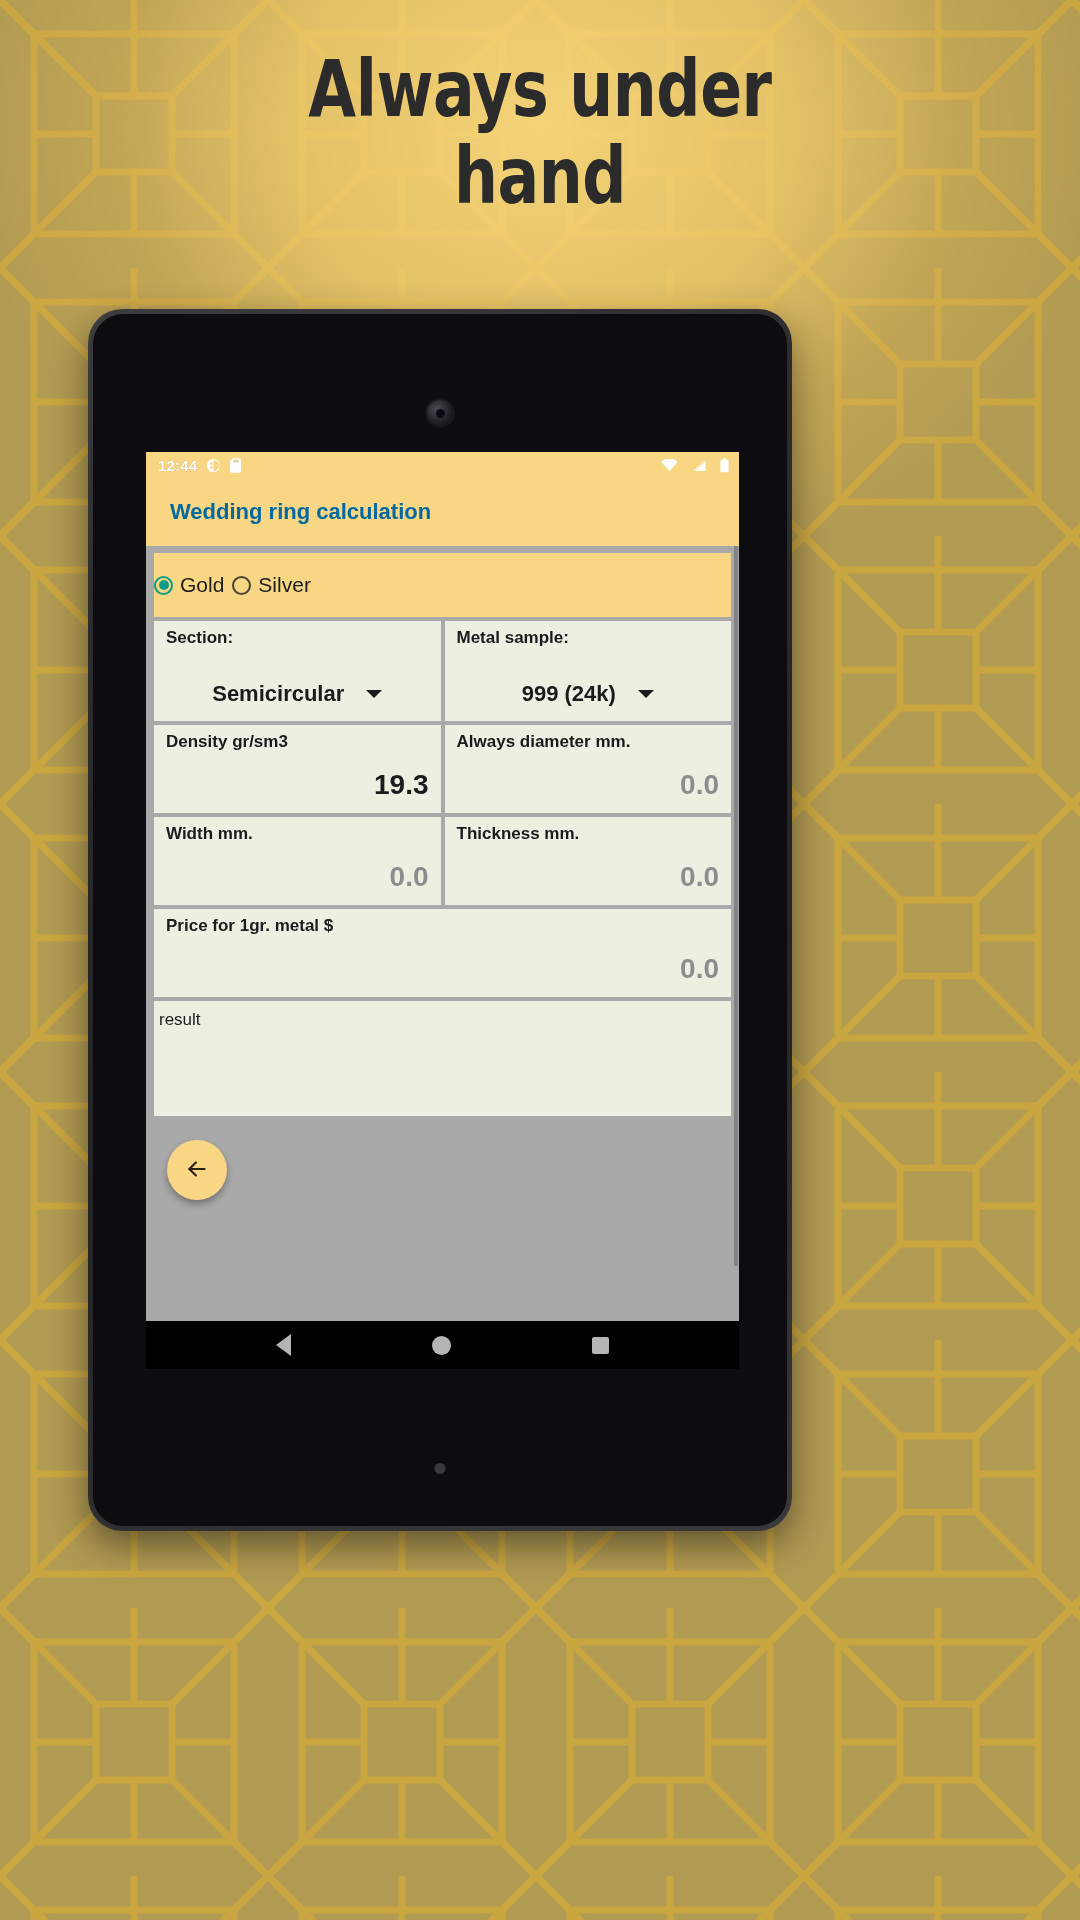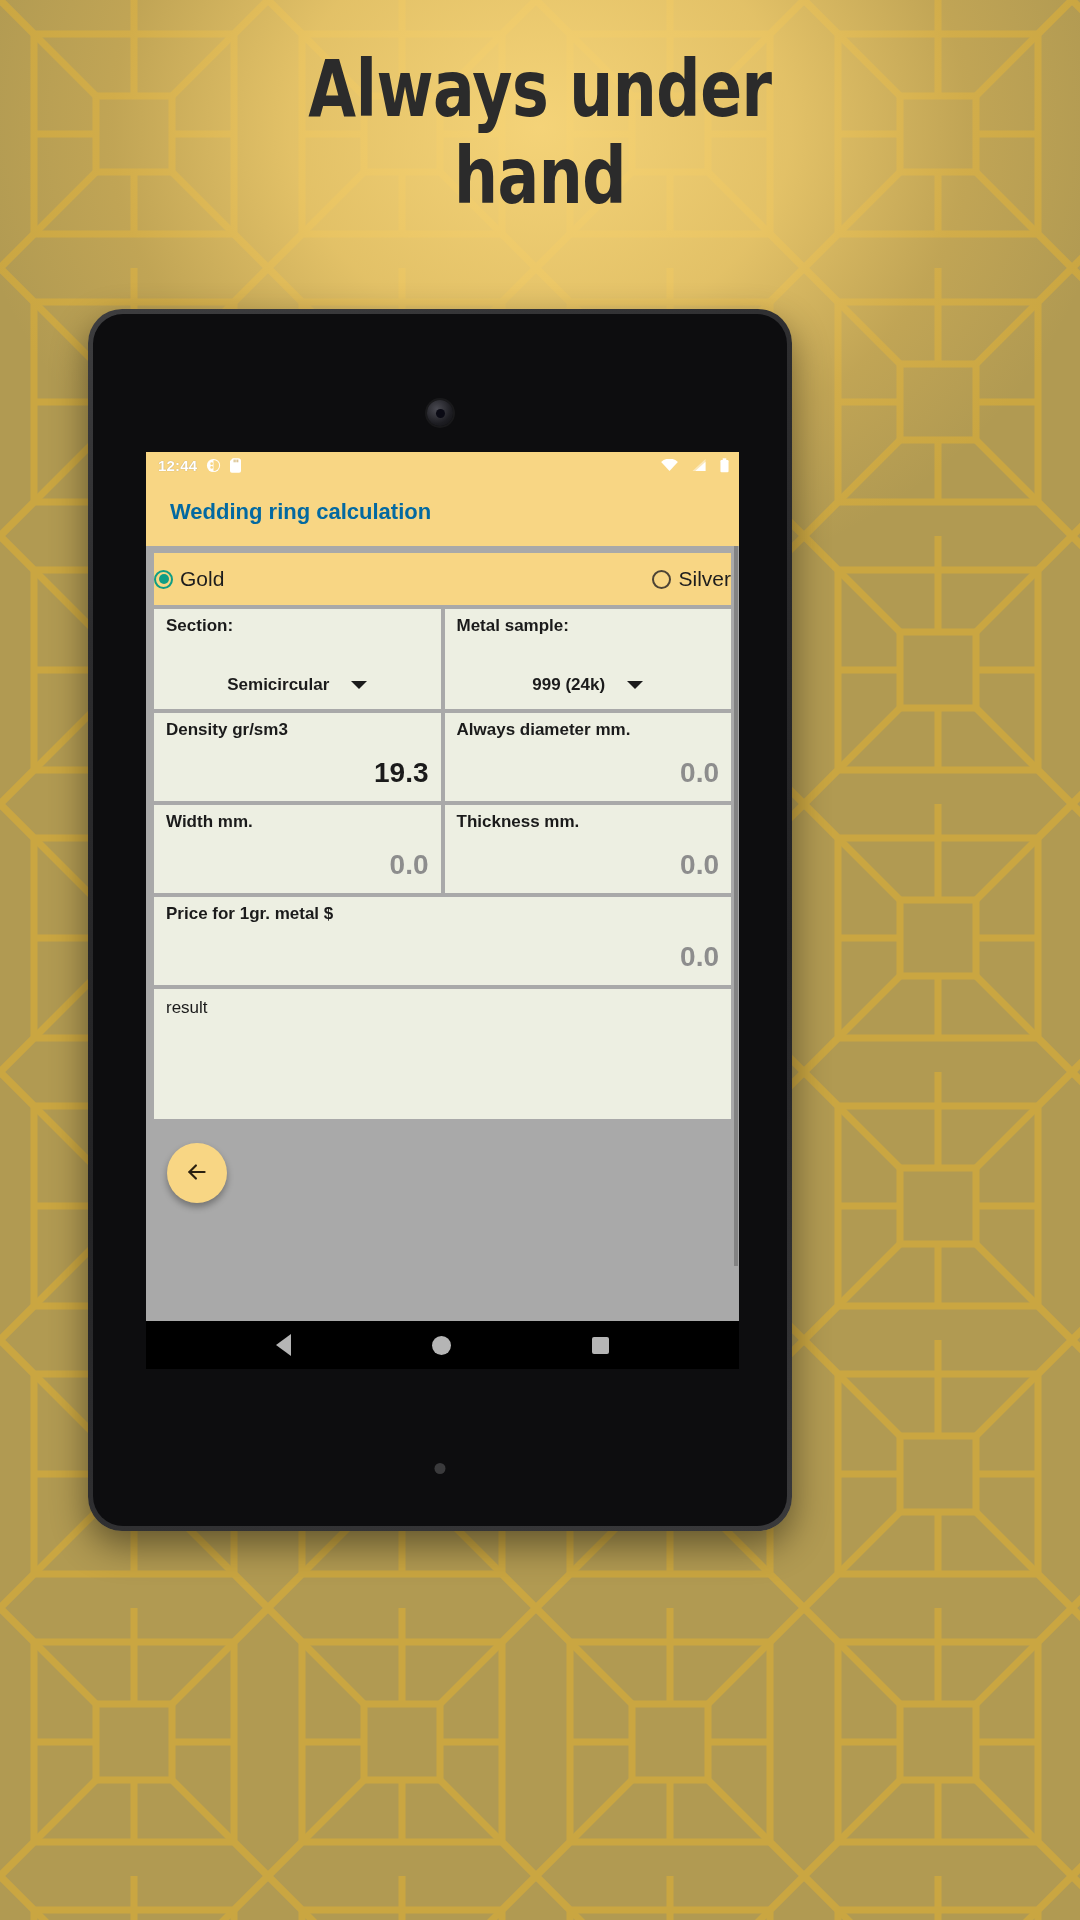--- a/index.html
+++ b/index.html
@@ -133,22 +133,22 @@
     padding: 7px 8px 0 8px;
     display: flex; flex-direction: column;
     gap: 4px;
     position: relative;
     overflow: hidden;
   }
 
   
   #metal-row {
     background: #f8d684;
-    height: 52px;
-    display: flex; align-items: center; justify-content: space-between;
+    height: 64px;
+    display: flex; align-items: center; justify-content: flex-start;
     gap: 8px;
     flex: none;
   }
   .radio-opt { display: flex; align-items: center; gap: 7px; cursor: pointer; }
   .radio-mark {
     width: 19px; height: 19px; border-radius: 50%;
     border: 2px solid #0f9d85;
     display: flex; align-items: center; justify-content: center;
     flex: none;
   }
@@ -180,21 +180,21 @@
     font-size: 28px;
     color: #1b1b1b;
     padding-bottom: 2px;
   }
   .field-value.placeholder { color: #8d8d8d; }
 
   .spinner-value {
     margin-top: auto;
     display: flex; align-items: center; justify-content: center;
     gap: 22px;
-    font-size: 17px; color: #1b1b1b;
+    font-size: 22px; color: #1b1b1b;
     padding-bottom: 4px;
   }
   .caret {
     width: 0; height: 0;
     border-left: 8px solid transparent;
     border-right: 8px solid transparent;
     border-top: 8px solid #1b1b1b;
     flex: none;
   }
 
@@ -214,23 +214,23 @@
     letter-spacing: 0.8px;
     color: #1b1b1b;
     font-family: "Liberation Sans", sans-serif;
     box-shadow: 0 2px 4px rgba(0,0,0,0.32);
     cursor: pointer;
   }
 
   
   #result-box {
     background: #edefe2;
-    height: 130px;
-    flex: none;
-    padding: 9px 12px;
+    height: 115px;
+    flex: none;
+    padding: 9px 5px;
   }
   #result-label { font-size: 17px; color: #1b1b1b; }
 
   
   #fab-zone { flex: 1 1 auto; position: relative; }
   #fab {
     position: absolute;
     left: 13px; top: 20px;
     width: 60px; height: 60px;
     border-radius: 50%;

